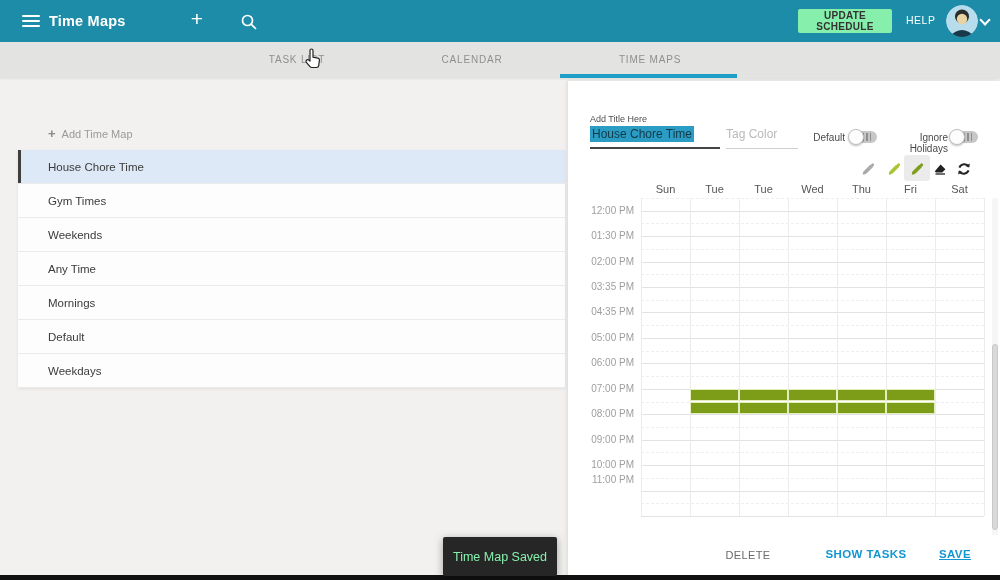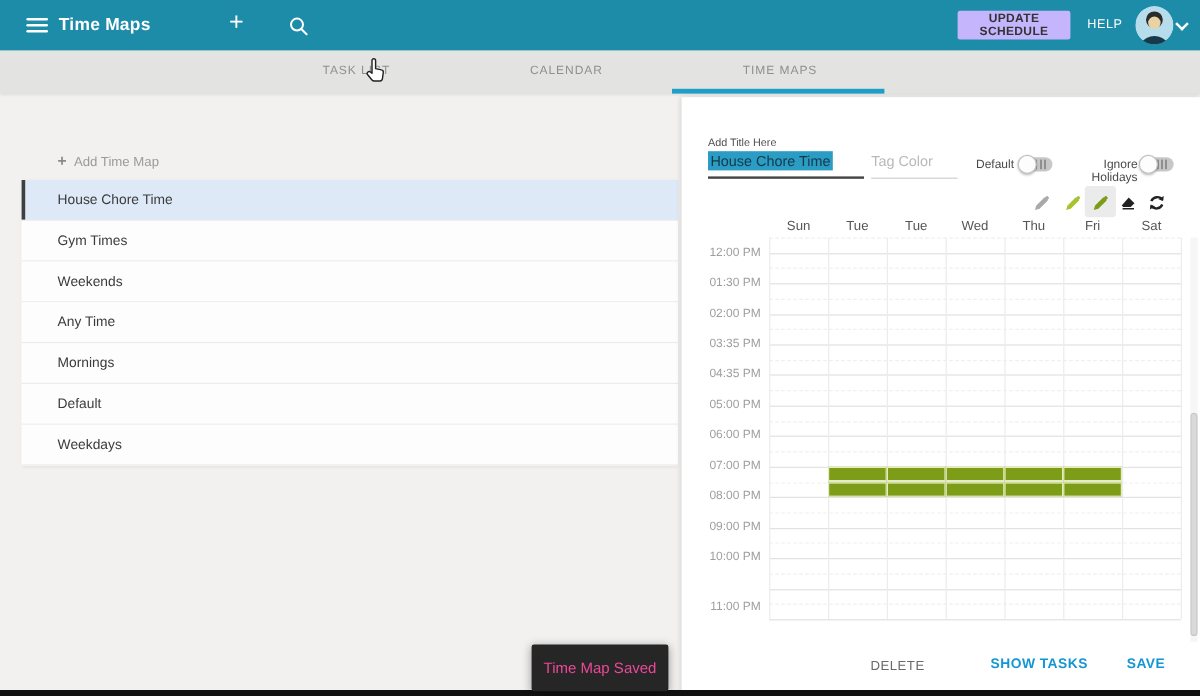--- a/index.html
+++ b/index.html
@@ -9,21 +9,21 @@
     background:#f2f1ef; font-family:"Liberation Sans", sans-serif;
     -webkit-font-smoothing:antialiased;
   }
   
   .topbar { position:absolute; left:0; top:0; width:1000px; height:42px; background:#1d8ca8; z-index:5; }
   .hamburger { position:absolute; left:22px; top:15px; width:18px; height:12px; cursor:pointer; }
   .hamburger span { display:block; width:18px; height:2px; background:#fff; border-radius:1px; margin-bottom:3px; }
   .app-title { position:absolute; left:49px; top:0; height:42px; line-height:42px; color:#fff; font-size:14.5px; font-weight:bold; letter-spacing:.2px; }
   .plus-btn { position:absolute; left:186px; top:7px; width:22px; height:28px; color:#fff; font-size:21px; font-weight:300; text-align:center; cursor:pointer; }
   .search-btn { position:absolute; left:240px; top:13px; width:18px; height:18px; cursor:pointer; }
-  .update-btn { position:absolute; left:798px; top:9px; width:94px; height:24px; background:#c4b5fd; border:none; border-radius:2px;
+  .update-btn { position:absolute; left:798px; top:9px; width:94px; height:24px; background:#86efac; border:none; border-radius:2px;
     font-family:"Liberation Sans",sans-serif; font-size:10px; font-weight:bold; color:#333; letter-spacing:.3px; cursor:pointer; }
   .help-link { position:absolute; left:906px; top:14px; color:#fff; font-size:10.5px; letter-spacing:.5px; cursor:pointer; }
   .avatar { position:absolute; left:946px; top:5px; width:32px; height:32px; border-radius:50%; overflow:hidden; cursor:pointer; }
   .chev { position:absolute; left:981px; top:16px; width:8px; height:8px; border-right:2px solid #fff; border-bottom:2px solid #fff; transform:rotate(45deg); cursor:pointer; }
   
   .tabbar { position:absolute; left:0; top:42px; width:1000px; height:36px; background:#e3e3e2; box-shadow:0 1px 2px rgba(0,0,0,.08); z-index:4; }
   .tab { position:absolute; top:0; width:176px; height:36px; line-height:36px; text-align:center; font-size:10px; letter-spacing:.8px; color:#8f8f8f; cursor:pointer; }
   .tab-underline { position:absolute; left:560px; top:74px; width:177px; height:4px; background:#1f9ec6; z-index:6; }
   
   .add-map { position:absolute; left:48px; top:126px; font-size:11px; color:#9a9a9a; cursor:pointer; }
@@ -56,21 +56,21 @@
   .time-label { position:absolute; left:0; width:66px; text-align:right; font-size:10px; color:#9e9e9e; }
   .gcell { position:absolute; width:49px; height:12.7px; border:1px solid #e4edbe; cursor:pointer; }
   
   .sb-track { position:absolute; left:424px; top:117px; width:6px; height:337px; background:#f6f6f6; }
   .sb-thumb { position:absolute; left:424px; top:263px; width:6px; height:186px; background:#d9d9d9; border:1px solid #c9c9c9; border-radius:3px; cursor:pointer; }
   
   .ft-delete { position:absolute; left:140px; top:468px; width:80px; text-align:center; font-size:11px; color:#6a6a6a; letter-spacing:.4px; cursor:pointer; }
   .ft-show { position:absolute; left:248px; top:467px; width:100px; text-align:center; font-size:11.5px; font-weight:bold; letter-spacing:.4px; cursor:pointer; }
   .ft-save { position:absolute; left:357px; top:467px; width:60px; text-align:center; font-size:11.5px; font-weight:bold; letter-spacing:.4px; cursor:pointer; }
   
-  .toast { position:absolute; left:443px; top:537px; width:114px; height:39px; background:#262626; color:#ec4899; font-size:12.5px;
+  .toast { position:absolute; left:443px; top:537px; width:114px; height:39px; background:#262626; color:#86efac; font-size:12.5px;
     display:flex; align-items:center; justify-content:center; border-radius:2px; box-shadow:0 2px 8px rgba(0,0,0,.35); z-index:8; }
   .bottom-strip { position:absolute; left:0; top:575px; width:1000px; height:5px; background:#111; z-index:7; }
   .cursor { position:absolute; left:303px; top:48px; z-index:9; pointer-events:none; }
 </style>
 </head>
 <body>
 
 <div class="app">
 
   <div class="topbar" style="background: rgb(29, 140, 168);">
@@ -208,39 +208,39 @@
         <div class="time-label" style="top:149.16px">01:30 PM</div>
         <div class="time-label" style="top:174.60px">02:00 PM</div>
         <div class="time-label" style="top:200.04px">03:35 PM</div>
         <div class="time-label" style="top:225.48px">04:35 PM</div>
         <div class="time-label" style="top:250.92px">05:00 PM</div>
         <div class="time-label" style="top:276.36px">06:00 PM</div>
         <div class="time-label" style="top:301.80px">07:00 PM</div>
         <div class="time-label" style="top:327.24px">08:00 PM</div>
         <div class="time-label" style="top:352.68px">09:00 PM</div>
         <div class="time-label" style="top:378.12px">10:00 PM</div>
-        <div class="time-label" style="top:419px">11:00 PM</div>
+        <div class="time-label" style="top:393px">11:00 PM</div>
         <div class="gcell" style="left:122px; top:307.80px; background:#7d9c17"></div>
         <div class="gcell" style="left:122px; top:320.52px; background:#7d9c17"></div>
         <div class="gcell" style="left:171px; top:307.80px; background:#7d9c17"></div>
         <div class="gcell" style="left:171px; top:320.52px; background:#7d9c17"></div>
         <div class="gcell" style="left:220px; top:307.80px; background:#7d9c17"></div>
         <div class="gcell" style="left:220px; top:320.52px; background:#7d9c17"></div>
         <div class="gcell" style="left:269px; top:307.80px; background:#7d9c17"></div>
         <div class="gcell" style="left:269px; top:320.52px; background:#7d9c17"></div>
         <div class="gcell" style="left:318px; top:307.80px; background:#7d9c17"></div>
         <div class="gcell" style="left:318px; top:320.52px; background:#7d9c17"></div>
       </div>
 
     <div class="sb-track"></div>
     <div class="sb-thumb"></div>
 
     <div class="ft-delete">DELETE</div>
     <div class="ft-show" style="color: rgb(20, 150, 210);">SHOW TASKS</div>
-    <div class="ft-save" style="color: rgb(20, 150, 210);">SAVE</div>
+    <div class="ft-save" style="color: rgb(20, 150, 210); text-decoration: underline;">SAVE</div>
   </div>
 
   <div class="toast" style="background: rgb(38, 38, 38);">Time Map Saved</div>
   <div class="bottom-strip"></div>
 
   <div class="cursor">
     <svg width="20" height="24" viewBox="0 0 20 24">
       <path d="M7 2.6 C7 1.6 7.7 1 8.5 1 C9.3 1 10 1.6 10 2.6 L10 9.2 L14.8 10.2 C15.9 10.4 16.6 11.3 16.4 12.4 L15.7 17.6 C15.5 18.7 14.7 19.5 13.6 19.5 L9 19.5 C8.2 19.5 7.5 19.2 7 18.6 L3.4 14.3 C2.8 13.6 2.9 12.6 3.6 12 C4.2 11.5 5.1 11.5 5.7 12 L7 13.1 Z" fill="#fff" stroke="#222" stroke-width="1.2" stroke-linejoin="round"></path>
     </svg>
   </div>

